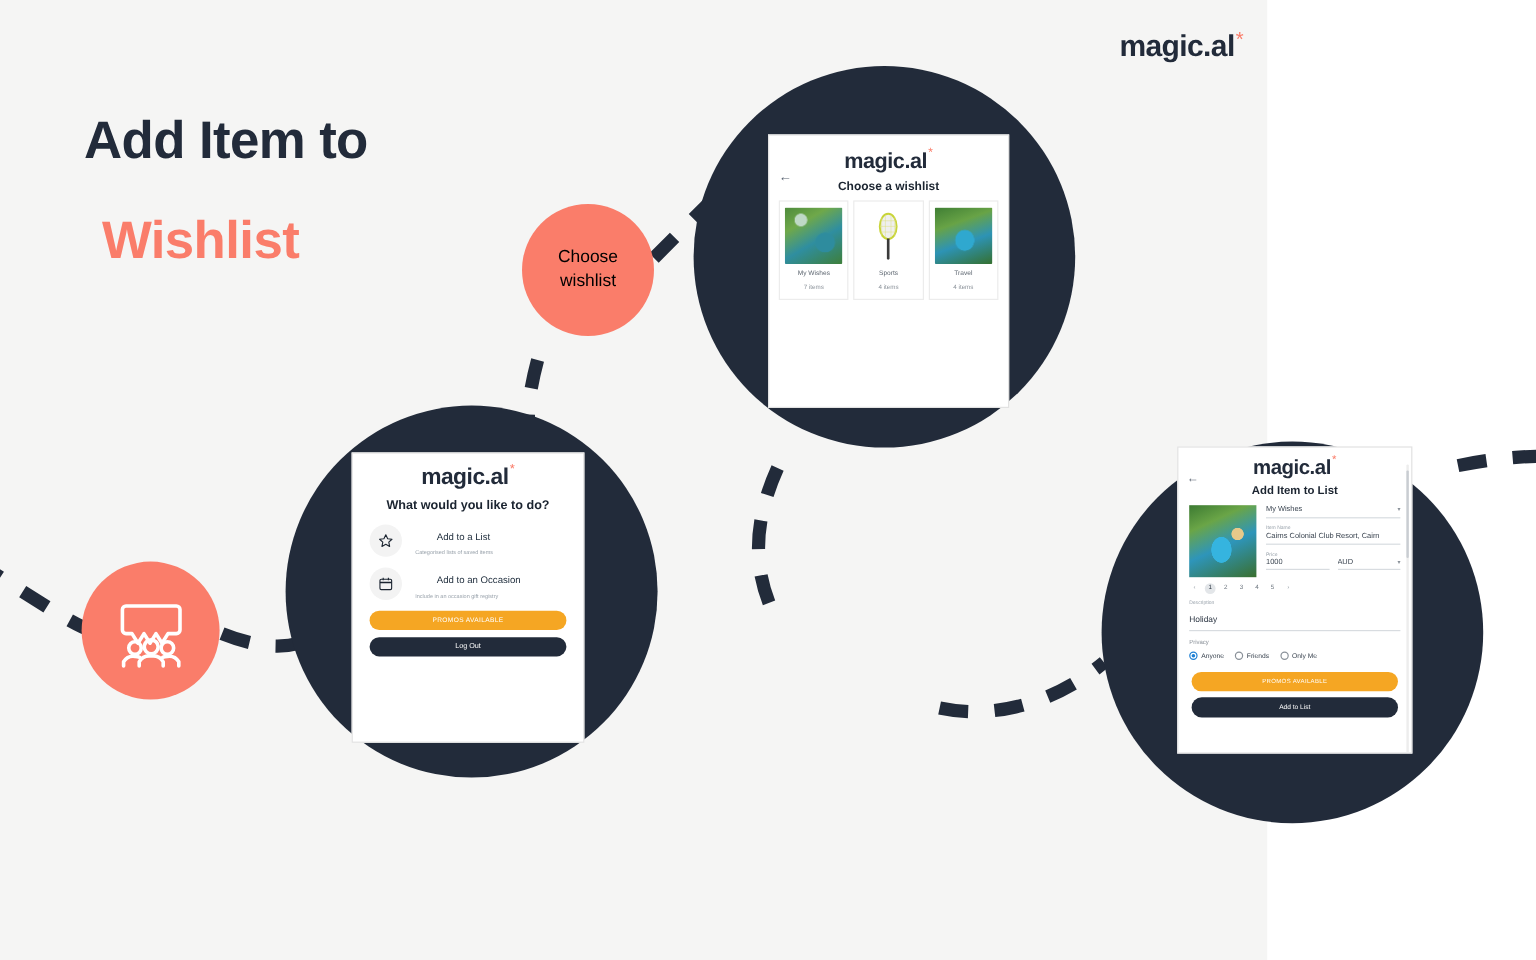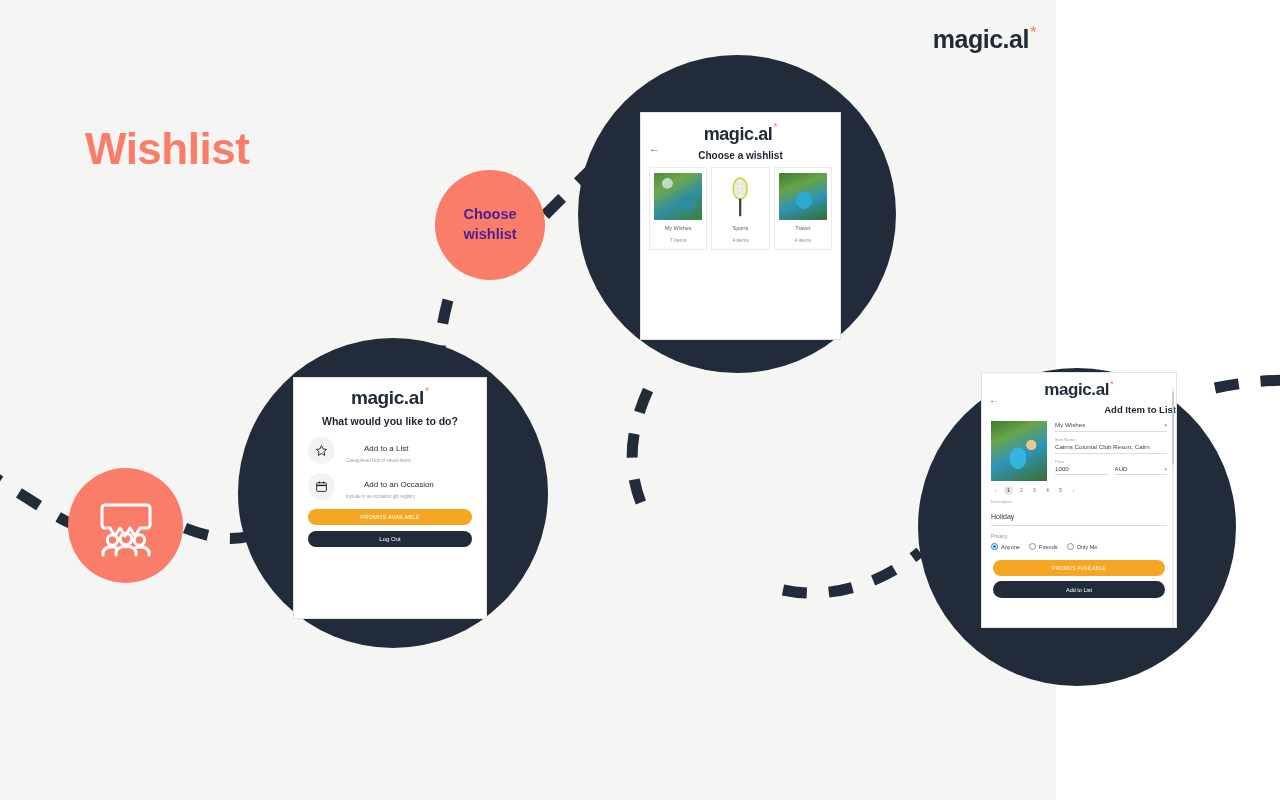--- a/index.html
+++ b/index.html
@@ -58,22 +58,22 @@
   #dark-circle-2 { left: 578px; top: 55px; width: 318px; height: 318px; }
   #dark-circle-3 { left: 918px; top: 368px; width: 318px; height: 318px; }
 
   
   .coral-circle {
     position: absolute;
     border-radius: 50%;
     background: #FA7D6A;
     display: flex; align-items: center; justify-content: center;
     text-align: center;
-    color: #4c1d95;
-    font-size: 14.5px; font-weight: 700;
+    color: #000000;
+    font-size: 14.5px; font-weight: 400;
     line-height: 1.35;
   }
   #coral-icon-circle { left: 68px; top: 468px; width: 115px; height: 115px; }
   #coral-choose { left: 435px; top: 170px; width: 110px; height: 110px; }
   #coral-additem { left: 662px; top: 522px; width: 115px; height: 115px; }
 
   
   .phone {
     position: absolute;
     background: #FFFFFF;
@@ -159,21 +159,21 @@
 
   
   .racket { width: 100%; height: 100%; display: block; }
 
   
   #phone-3 { left: 981px; top: 372px; width: 196px; height: 256px; }
   #phone-3 .ph-back { left: 7px; top: 13px; font-size: 10px; }
   #phone-3 .ph-logo { margin-top: 8px; }
   #phone-3 .ph-logo .w { font-size: 17px; }
   #phone-3 .ph-logo .s { font-size: 9.5px; margin-top: -2px; }
-  #phone-3 .ph-title { font-size: 9.5px; margin-top: 6px; text-align: right; }
+  #phone-3 .ph-title { font-size: 9.5px; margin-top: 6px; }
   .form-top { display: flex; padding: 6px 9px 0 9px; gap: 8px; }
   .item-photo {
     width: 56px; height: 60px; flex: none;
     background:
       radial-gradient(ellipse at 48% 62%, #35B4DF 0 20%, transparent 21%),
       radial-gradient(circle at 72% 40%, #E8C98A 0 9%, transparent 10%),
       linear-gradient(155deg,#3C7A32 0%, #6AA547 26%, #2E95BA 55%, #3A6F2E 100%);
   }
   .form-fields { flex: 1; min-width: 0; }
   .fld { margin-bottom: 5px; }
@@ -254,20 +254,21 @@
       <path d="M 1215 388 C 1245 382, 1268 380, 1295 380"></path>
     </g>
   </svg>
 
   <div id="brand-logo">
     <span class="logo-word">magic.al</span>
     <span class="logo-star">*</span>
   </div>
 
   <div id="headline">
+    <div class="hl-line1">Add Item to</div>
     <div class="hl-line2">Wishlist</div>
   </div>
 
   <div id="dark-circle-1" class="dark-circle"></div>
   <div id="dark-circle-2" class="dark-circle"></div>
   <div id="dark-circle-3" class="dark-circle"></div>
 
   <div id="coral-icon-circle" class="coral-circle">
     <svg width="62" height="62" viewBox="0 0 62 62">
       <g fill="none" stroke="#FFFFFF" stroke-width="3" stroke-linejoin="round" stroke-linecap="round">

